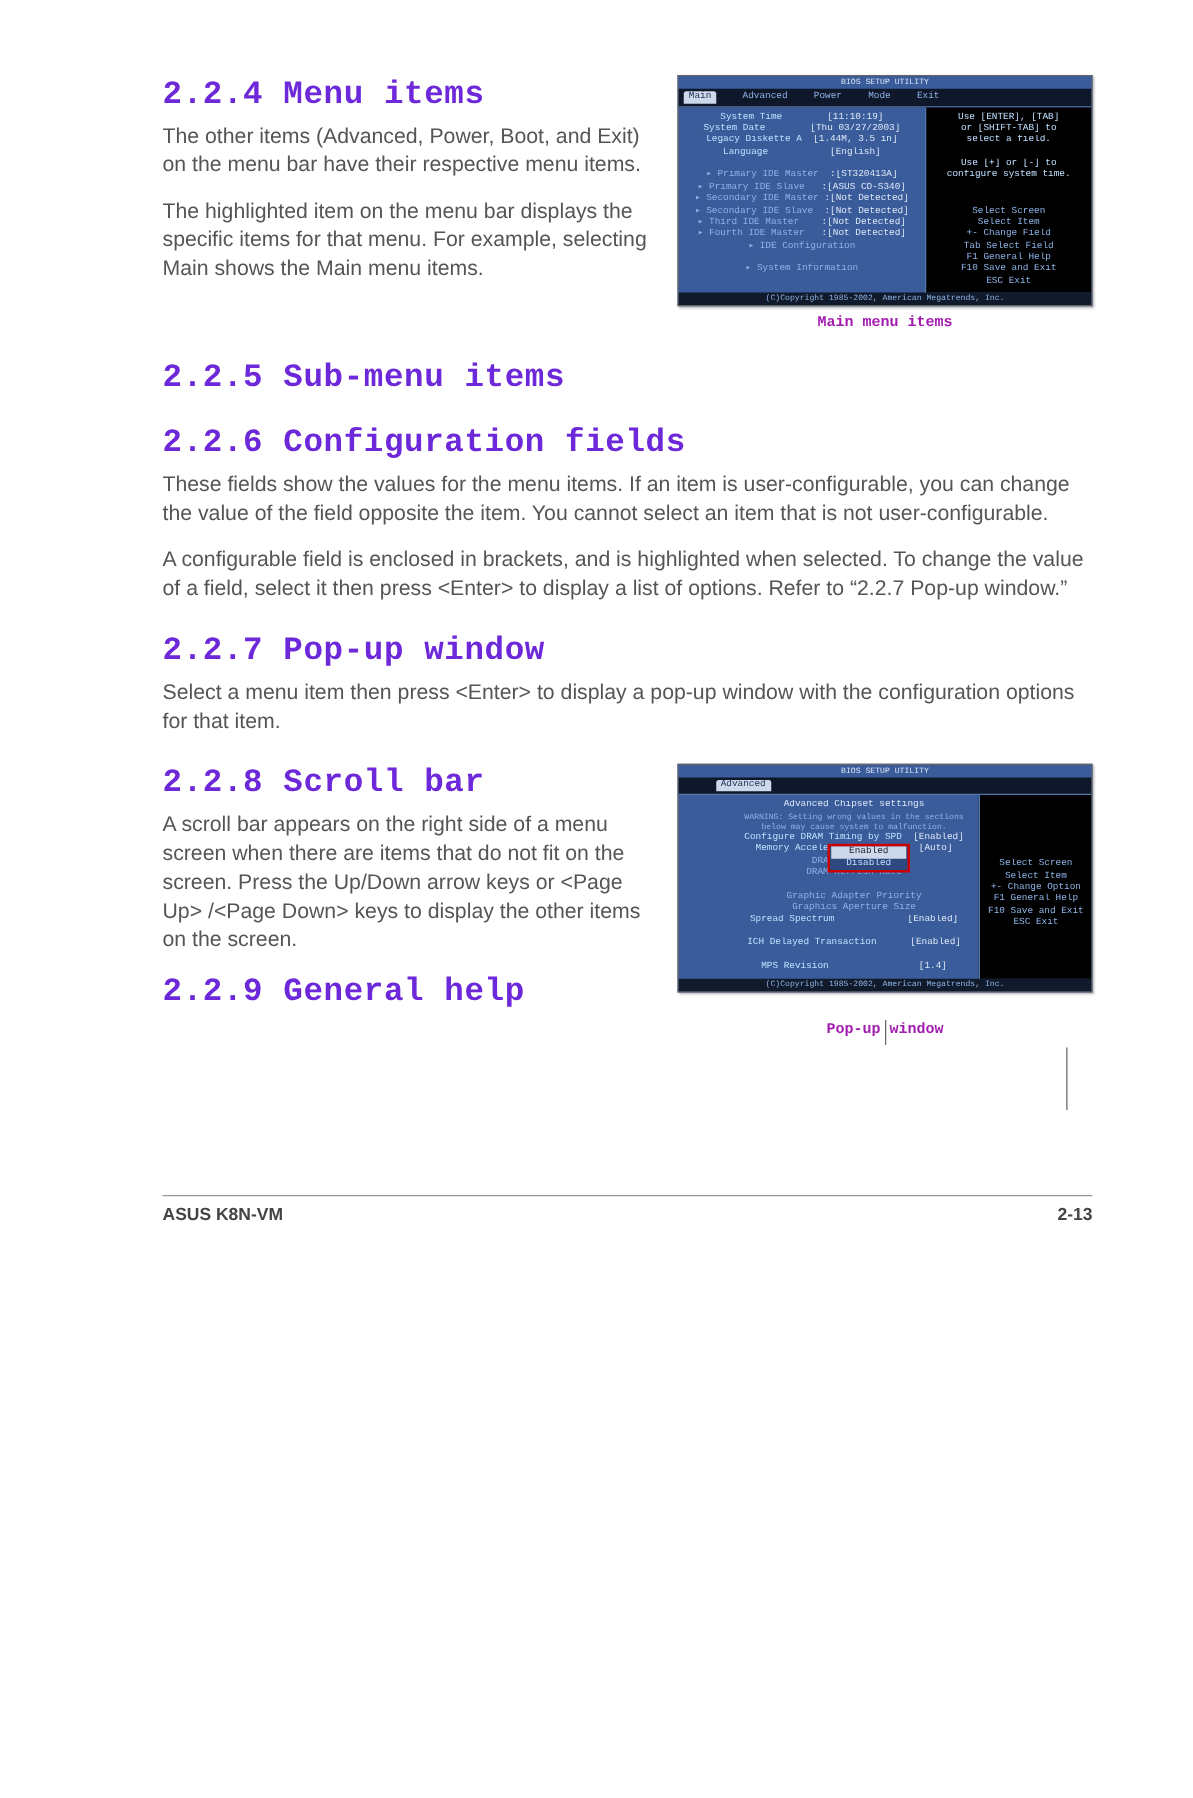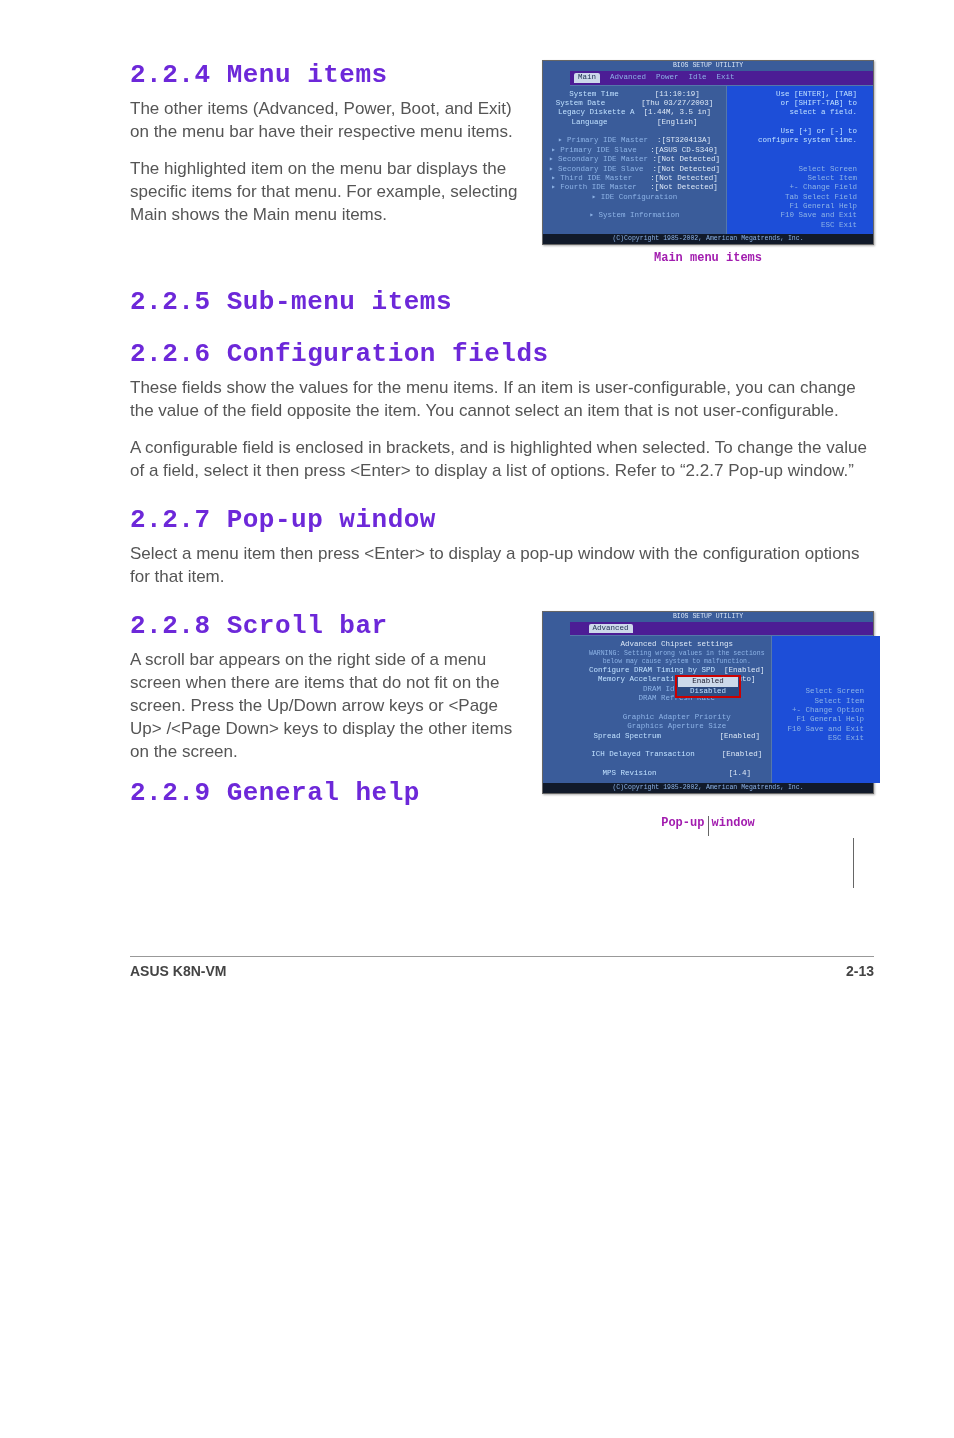--- a/index.html
+++ b/index.html
@@ -50,48 +50,46 @@
     border: 1px solid #666;
     font-family: "Courier New", monospace;
     font-size: 7.5px;
     line-height: 1.25;
     color: #bfe0ff;
     background: #3a5c9a;
     box-shadow: 1px 1px 2px rgba(0,0,0,0.3);
     margin-bottom: 4px;
   }
   .bios .tabbar {
-    background: #4c1d95;
+    background: #0f172a;
     color: #8db3e6;
     padding: 2px 4px;
     display: flex;
-    gap: 10px;
+    gap: 21px;
     border-bottom: 1px solid #5577aa;
-    margin-left: 27px;
   }
   .bios .tabbar .activetab {
     background: #cdd9ea;
     color: #223355;
     padding: 0 4px;
     border-radius: 2px 2px 0 0;
   }
   .bios .body {
     display: flex;
   }
   .bios .left {
     flex: 1 1 auto;
     padding: 4px 6px;
     min-height: 110px;
   }
   .bios .right {
     width: 120px;
-    background: #1d4ed8;
-    padding: 4px 16px;
+    background: #000000;
+    padding: 4px 6px;
     border-left: 1px solid #5577aa;
-    text-align: right;
   }
   .bios .line { white-space: nowrap; overflow: hidden; }
   .bios .k { color: #bfe0ff; }
   .bios .v { color: #dce8f7; }
   .bios .dim { color: #8db3e6; }
   .bios .foot {
     background: #111a2a;
     color: #8db3e6;
     font-size: 6.5px;
     padding: 1px 4px;
@@ -141,21 +139,21 @@
         <p>The highlighted item on the menu bar displays the specific items for that menu. For example, selecting Main shows the Main menu items.</p>
       </div>
       <div class="col-fig">
 
         <div class="bios">
           <div class="foot" style="background:#3a5c9a;color:#dce8f7;">BIOS SETUP UTILITY</div>
           <div class="tabbar">
             <span class="activetab">Main</span>
             <span>Advanced</span>
             <span>Power</span>
-            <span>Idle</span>
+            <span>Mode</span>
             <span>Exit</span>
           </div>
           <div class="body">
             <div class="left">
               <div class="line"><span class="k">System Time</span>&nbsp;&nbsp;&nbsp;&nbsp;&nbsp;&nbsp;&nbsp;&nbsp;<span class="v">[11:10:19]</span></div>
               <div class="line"><span class="k">System Date</span>&nbsp;&nbsp;&nbsp;&nbsp;&nbsp;&nbsp;&nbsp;&nbsp;<span class="v">[Thu 03/27/2003]</span></div>
               <div class="line"><span class="k">Legacy Diskette A</span>&nbsp;&nbsp;<span class="v">[1.44M, 3.5 in]</span></div>
               <div class="line"><span class="k">Language</span>&nbsp;&nbsp;&nbsp;&nbsp;&nbsp;&nbsp;&nbsp;&nbsp;&nbsp;&nbsp;&nbsp;<span class="v">[English]</span></div>
               <div class="line">&nbsp;</div>
               <div class="line dim">▸ <span>Primary IDE Master</span>&nbsp;&nbsp;<span class="v">:[ST320413A]</span></div>
@@ -234,21 +232,21 @@
               <div class="line dim"><span>DRAM Refresh Rate</span></div>
               <div class="line">&nbsp;</div>
               <div class="line dim"><span>Graphic Adapter Priority</span></div>
               <div class="line dim"><span>Graphics Aperture Size</span></div>
               <div class="line"><span class="k">Spread Spectrum</span>&nbsp;&nbsp;&nbsp;&nbsp;&nbsp;&nbsp;&nbsp;&nbsp;&nbsp;&nbsp;&nbsp;&nbsp;&nbsp;<span class="v">[Enabled]</span></div>
               <div class="line">&nbsp;</div>
               <div class="line"><span class="k">ICH Delayed Transaction</span>&nbsp;&nbsp;&nbsp;&nbsp;&nbsp;&nbsp;<span class="v">[Enabled]</span></div>
               <div class="line">&nbsp;</div>
               <div class="line"><span class="k">MPS Revision</span>&nbsp;&nbsp;&nbsp;&nbsp;&nbsp;&nbsp;&nbsp;&nbsp;&nbsp;&nbsp;&nbsp;&nbsp;&nbsp;&nbsp;&nbsp;&nbsp;<span class="v">[1.4]</span></div>
 
-              <div class="redbox" style="position:absolute; top:38px; left:133px; width:60px; background:#2d4a80;">
+              <div class="redbox" style="position:absolute; top:38px; left:120px; width:60px; background:#2d4a80;">
                 <div class="line" style="background:#cdd9ea;color:#223;">Enabled</div>
                 <div class="line">Disabled</div>
               </div>
             </div>
             <div class="right">
               <div class="line">&nbsp;</div>
               <div class="line">&nbsp;</div>
               <div class="line">&nbsp;</div>
               <div class="line">&nbsp;</div>
               <div class="line">&nbsp;</div>

